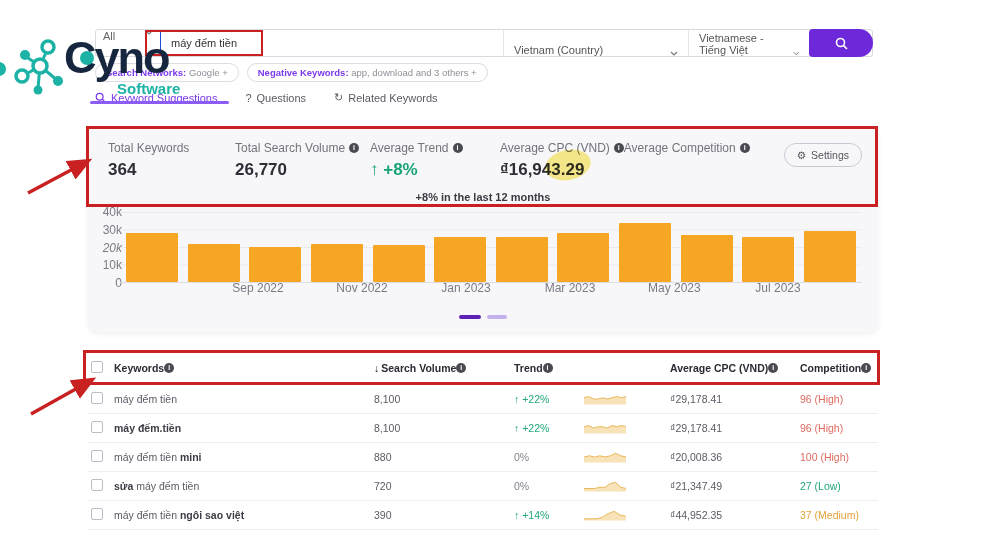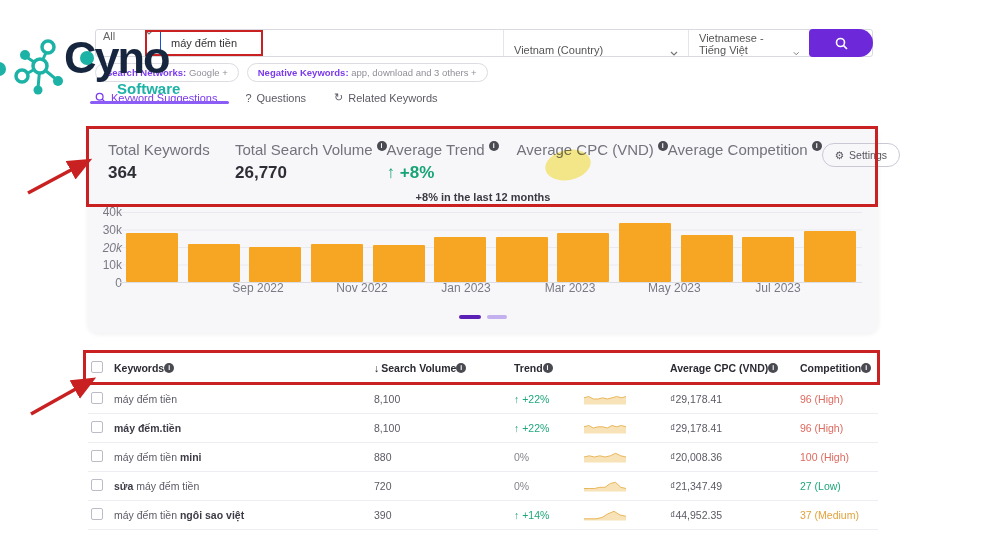--- a/index.html
+++ b/index.html
@@ -31,21 +31,21 @@
   .logo{position:absolute;left:12px;top:36px;z-index:60;width:210px;height:70px;pointer-events:none}
   .logo-name{position:absolute;left:52px;top:-4px;font-size:45px;font-weight:800;color:#17263f;letter-spacing:-2px}
   .logo-sub{position:absolute;left:105px;top:44px;font-size:15px;font-weight:bold;color:#1cb3a6}
   .logo-cdot{position:absolute;left:68px;top:15px;width:14px;height:14px;border-radius:50%;background:#1cb3a6}
   .logo-stray{position:absolute;left:-8px;top:62px;width:14px;height:14px;border-radius:50%;background:#1cb3a6;z-index:60}
 
   
   .card{position:absolute;left:88px;top:127px;width:790px;height:206px;background:#f7f7fa;border-radius:10px;box-shadow:0 1px 5px rgba(40,40,60,.08)}
   .stats-row{display:flex;padding:14px 16px 0 20px;align-items:flex-start}
   .stat{box-sizing:border-box}
-  .stat .slabel{font-size:15px;color:#73737c;display:flex;gap:4px;align-items:flex-start;white-space:nowrap}
+  .stat .slabel{font-size:12px;color:#73737c;display:flex;gap:4px;align-items:center;white-space:nowrap}
   .stat .svalue{font-size:17px;color:#2e2e36;font-weight:600;margin-top:5px}
   .svalue.green{color:#18A377}
   .svalue.orange{color:#E3A23C;font-weight:700}
   .settings-btn{margin-left:auto;border:1px solid #c9c9d6;border-radius:14px;padding:5px 12px;font-size:10.5px;color:#55555e;background:transparent;display:flex;gap:5px;align-items:center;cursor:pointer;margin-top:2px}
   .trend-note{position:absolute;left:0;right:0;top:64px;text-align:center;font-size:11px;font-weight:bold;color:#3a3a42}
 
   
   .chart{position:absolute;left:0;top:85px;width:100%;height:100px}
   .y-axis{position:absolute;left:12px;top:0;width:24px;height:71px;font-size:12px;color:#7a7a84}
   .y-tick{position:absolute;right:2px;transform:translateY(-50%)}
@@ -182,20 +182,21 @@
             <span>Average Trend</span>
             <span class="info"></span>
           </div>
         <div class="svalue green">↑ +8%</div>
       </div>
       <div class="stat" style="flex:0 0 120px">
         <div class="slabel">
             <span>Average CPC (VND)</span>
             <span class="info"></span>
           </div>
+        <div class="svalue">₫16,943.29</div>
       </div>
       <div class="stat">
         <div class="slabel">
             <span>Average Competition</span>
             <span class="info"></span>
           </div>
       </div>
       <button class="settings-btn">
         <span>⚙</span>
         <span>Settings</span>

